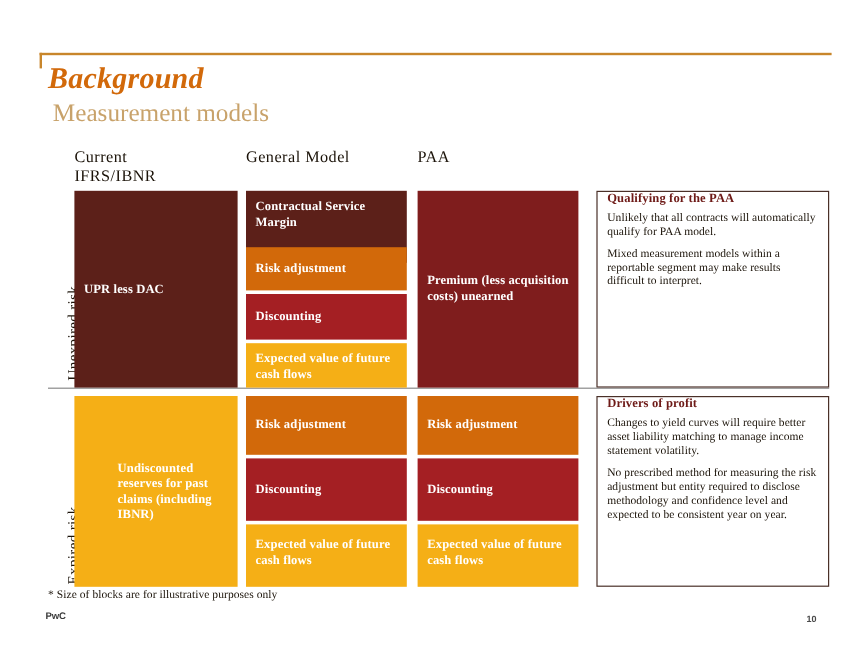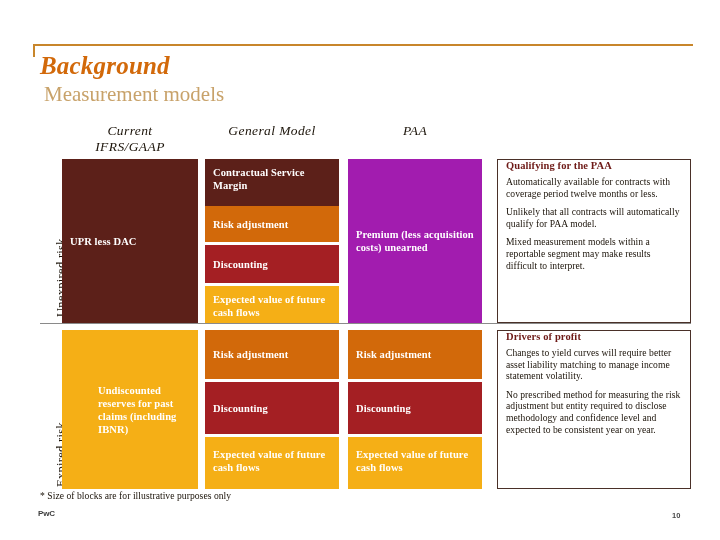--- a/index.html
+++ b/index.html
@@ -49,26 +49,24 @@
     left: 44px;
     top: 82px;
     font-size: 21px;
     color: #C8A26A;
     font-weight: normal;
   }
 
   
   .col-head {
     position: absolute;
-    text-align: center;
     font-size: 13.5px;
     color: #1a1208;
     line-height: 16px;
     letter-spacing: 0.4px;
-    font-style: italic;
   }
   #head-current { left: 62px;  top: 123px; width: 136px; }
   #head-general { left: 205px; top: 123px; width: 134px; }
   #head-paa     { left: 348px; top: 123px; width: 134px; }
 
   
   .vlabel {
     position: absolute;
     font-size: 12.5px;
     color: #1a1208;
@@ -168,21 +166,21 @@
 <body>
 
 <div class="top-rule" style="background: rgb(200, 134, 43);"></div>
 <div class="top-rule-tick" style="background: rgb(200, 134, 43);"></div>
 
 <div class="title" style="color: rgb(210, 105, 10);">Background</div>
 <div class="subtitle" style="color: rgb(200, 162, 106);">Measurement models</div>
 
 <div class="col-head" id="head-current">
   <div>Current</div>
-  <div>IFRS/GAAP</div>
+  <div>IFRS/IBNR</div>
 </div>
 <div class="col-head" id="head-general">
   <div>General Model</div>
 </div>
 <div class="col-head" id="head-paa">
   <div>PAA</div>
 </div>
 
 <div class="vlabel" id="vlabel-unexpired">Unexpired risk</div>
 <div class="vlabel" id="vlabel-expired">Expired risk</div>
@@ -199,21 +197,21 @@
 <div class="block vcenter" style="left: 205px; top: 206px; width: 134px; height: 36px; background: rgb(210, 105, 10);">
   <span>Risk adjustment</span>
 </div>
 <div class="block vcenter" style="left: 205px; top: 245px; width: 134px; height: 38px; background: rgb(164, 31, 35);">
   <span>Discounting</span>
 </div>
 <div class="block" style="left: 205px; top: 286px; width: 134px; height: 37px; background: rgb(245, 175, 22);">
   <span>Expected value of future cash flows</span>
 </div>
 
-<div class="block vcenter" style="left: 348px; top: 159px; width: 134px; height: 164px; background: #a21caf;">
+<div class="block vcenter" style="left: 348px; top: 159px; width: 134px; height: 164px; background: #7f1d1d;">
   <span>Premium (less acquisition costs) unearned</span>
 </div>
 
 <div class="block vcenter" style="left: 62px; top: 330px; width: 136px; height: 159px; background: rgb(245, 175, 22); padding-left: 36px;">
   <span>Undiscounted reserves for past claims (including IBNR)</span>
 </div>
 
 <div class="block vcenter" style="left: 205px; top: 330px; width: 134px; height: 49px; background: rgb(210, 105, 10);">
   <span>Risk adjustment</span>
 </div>
@@ -229,21 +227,20 @@
 </div>
 <div class="block vcenter" style="left: 348px; top: 382px; width: 134px; height: 52px; background: rgb(164, 31, 35);">
   <span>Discounting</span>
 </div>
 <div class="block" style="left: 348px; top: 437px; width: 134px; height: 52px; padding-top: 11px; background: rgb(245, 175, 22);">
   <span>Expected value of future cash flows</span>
 </div>
 
 <div class="notebox" id="note-top">
   <h4 style="color: rgb(110, 26, 23);">Qualifying for the PAA</h4>
-  <p>Automatically available for contracts with coverage period twelve months or less.</p>
   <p>Unlikely that all contracts will automatically qualify for PAA model.</p>
   <p>Mixed measurement models within a reportable segment may make results difficult to interpret.</p>
 </div>
 
 <div class="notebox" id="note-bottom">
   <h4 style="color: rgb(110, 26, 23);">Drivers of profit</h4>
   <p>Changes to yield curves will require better asset liability matching to manage income statement volatility.</p>
   <p>No prescribed method for measuring the risk adjustment but entity required to disclose methodology and confidence level and expected to be consistent year on year.</p>
 </div>
 

